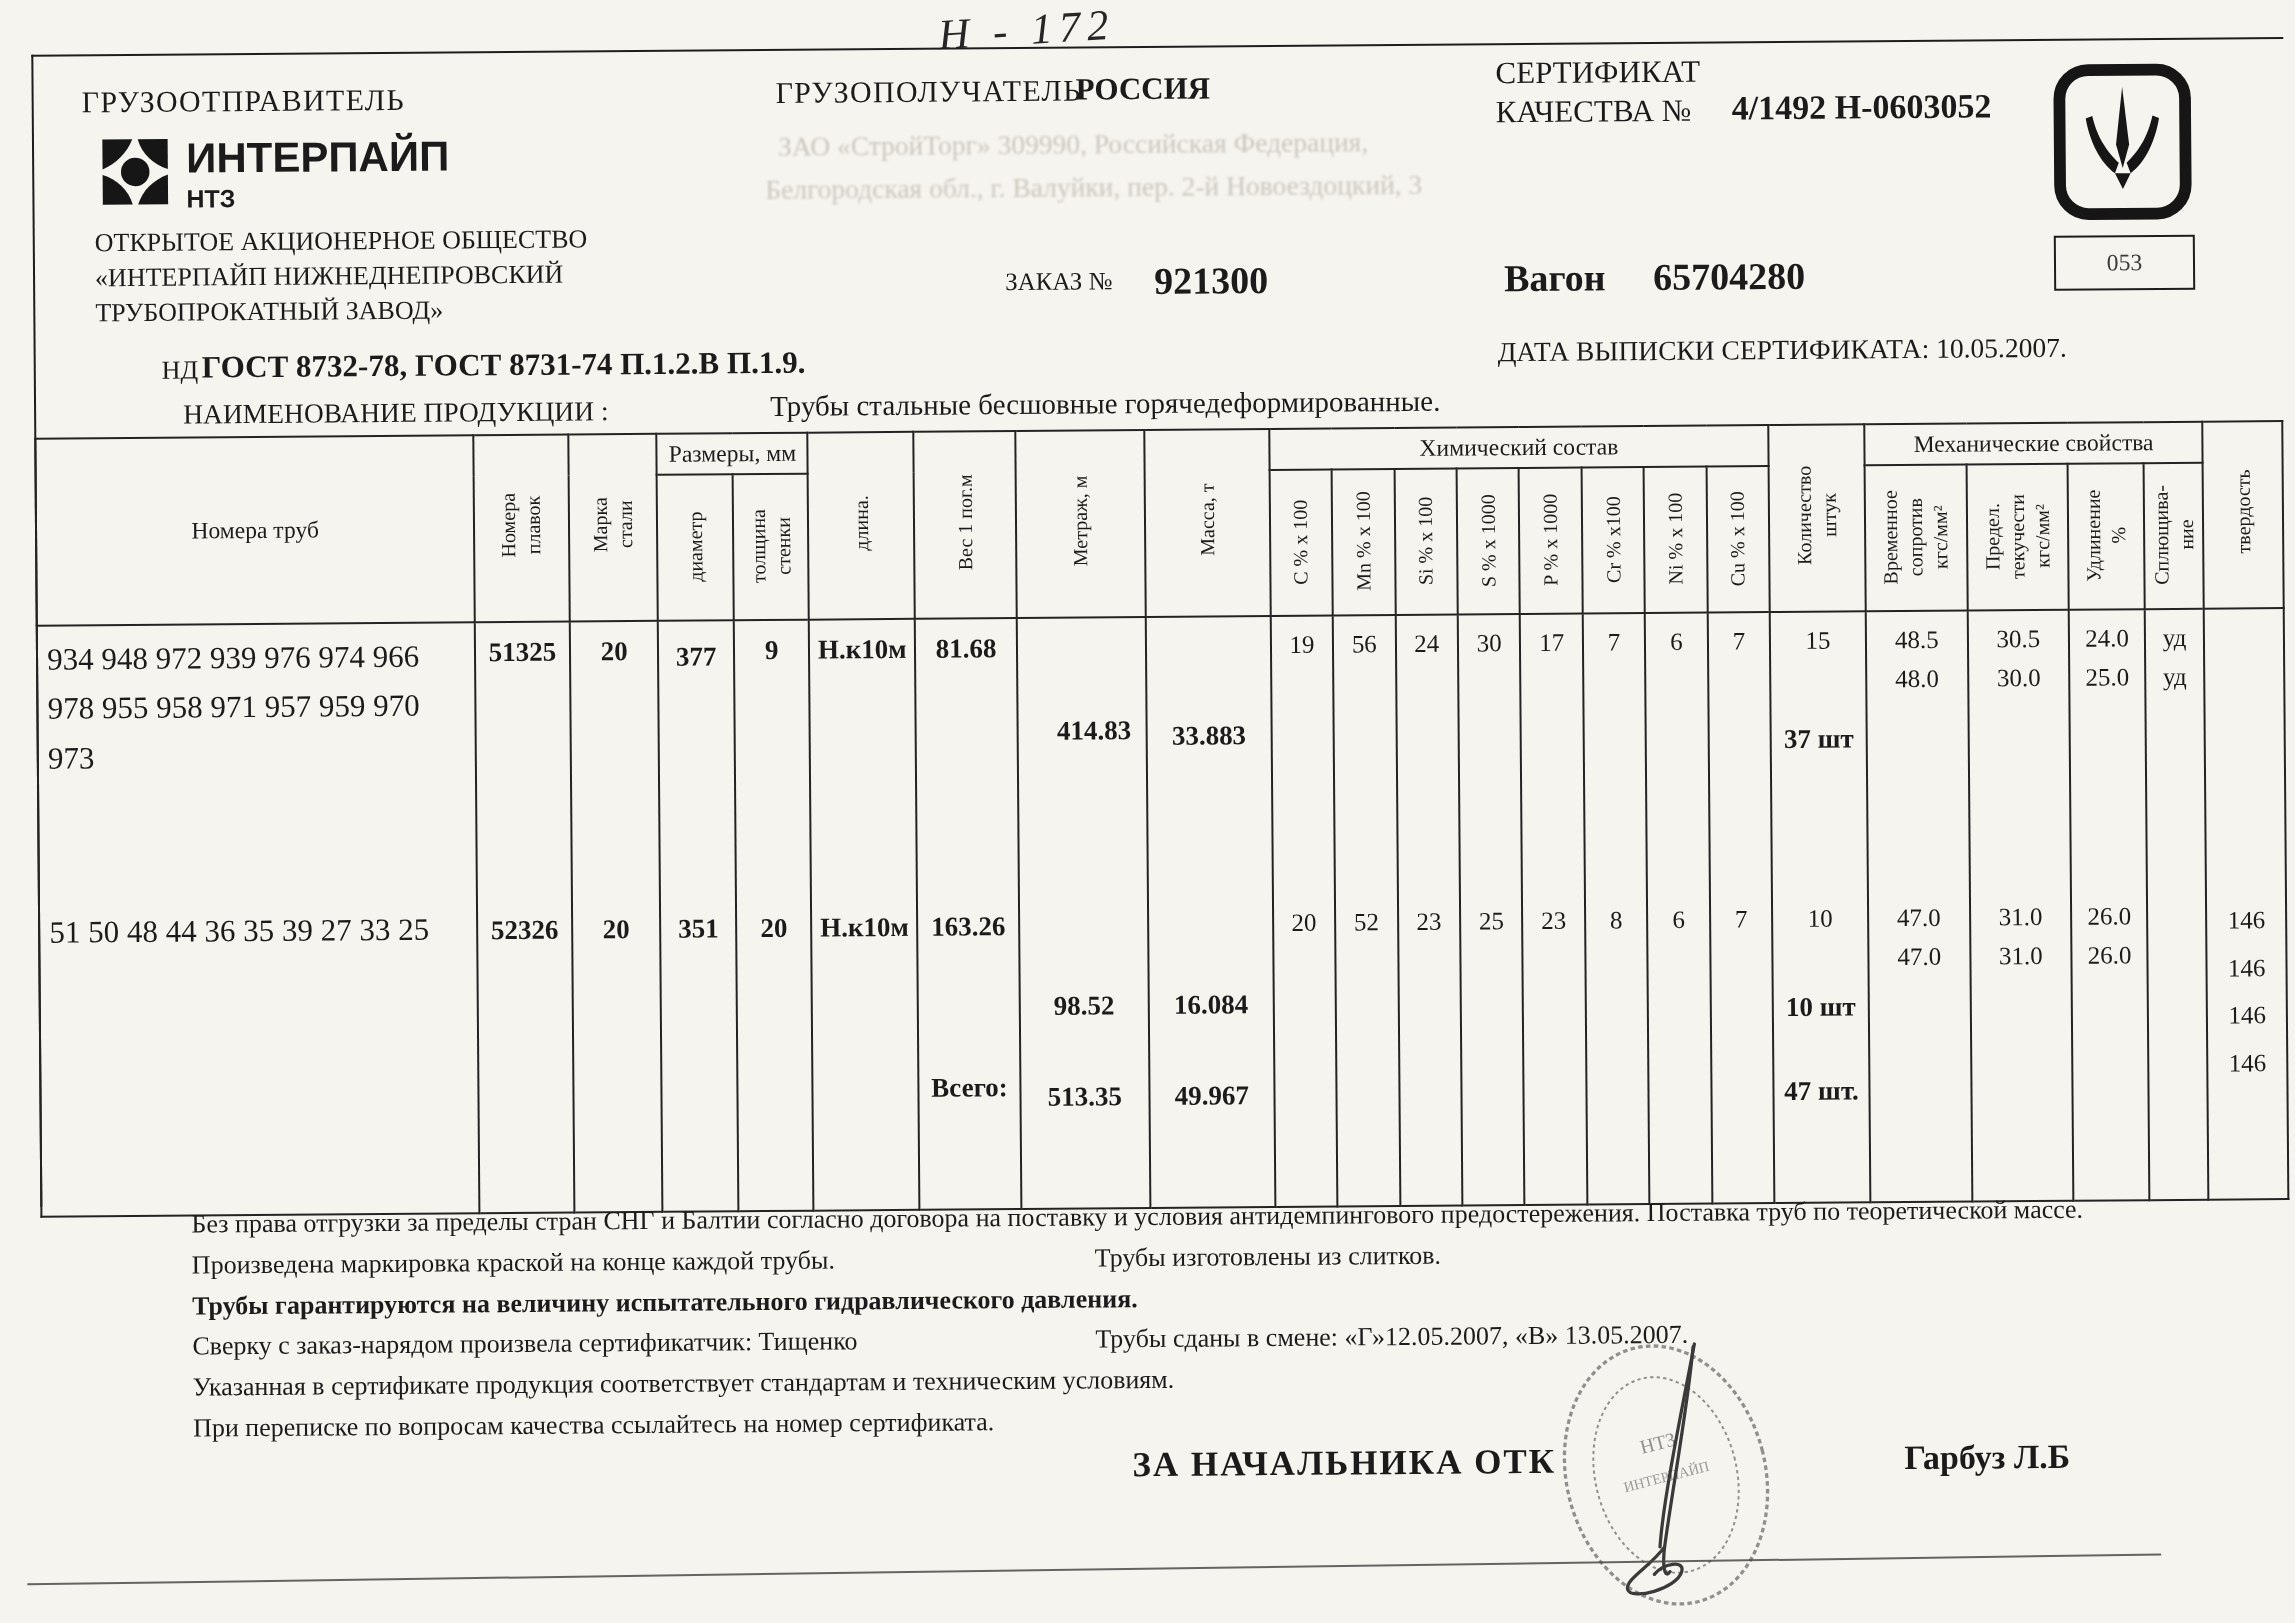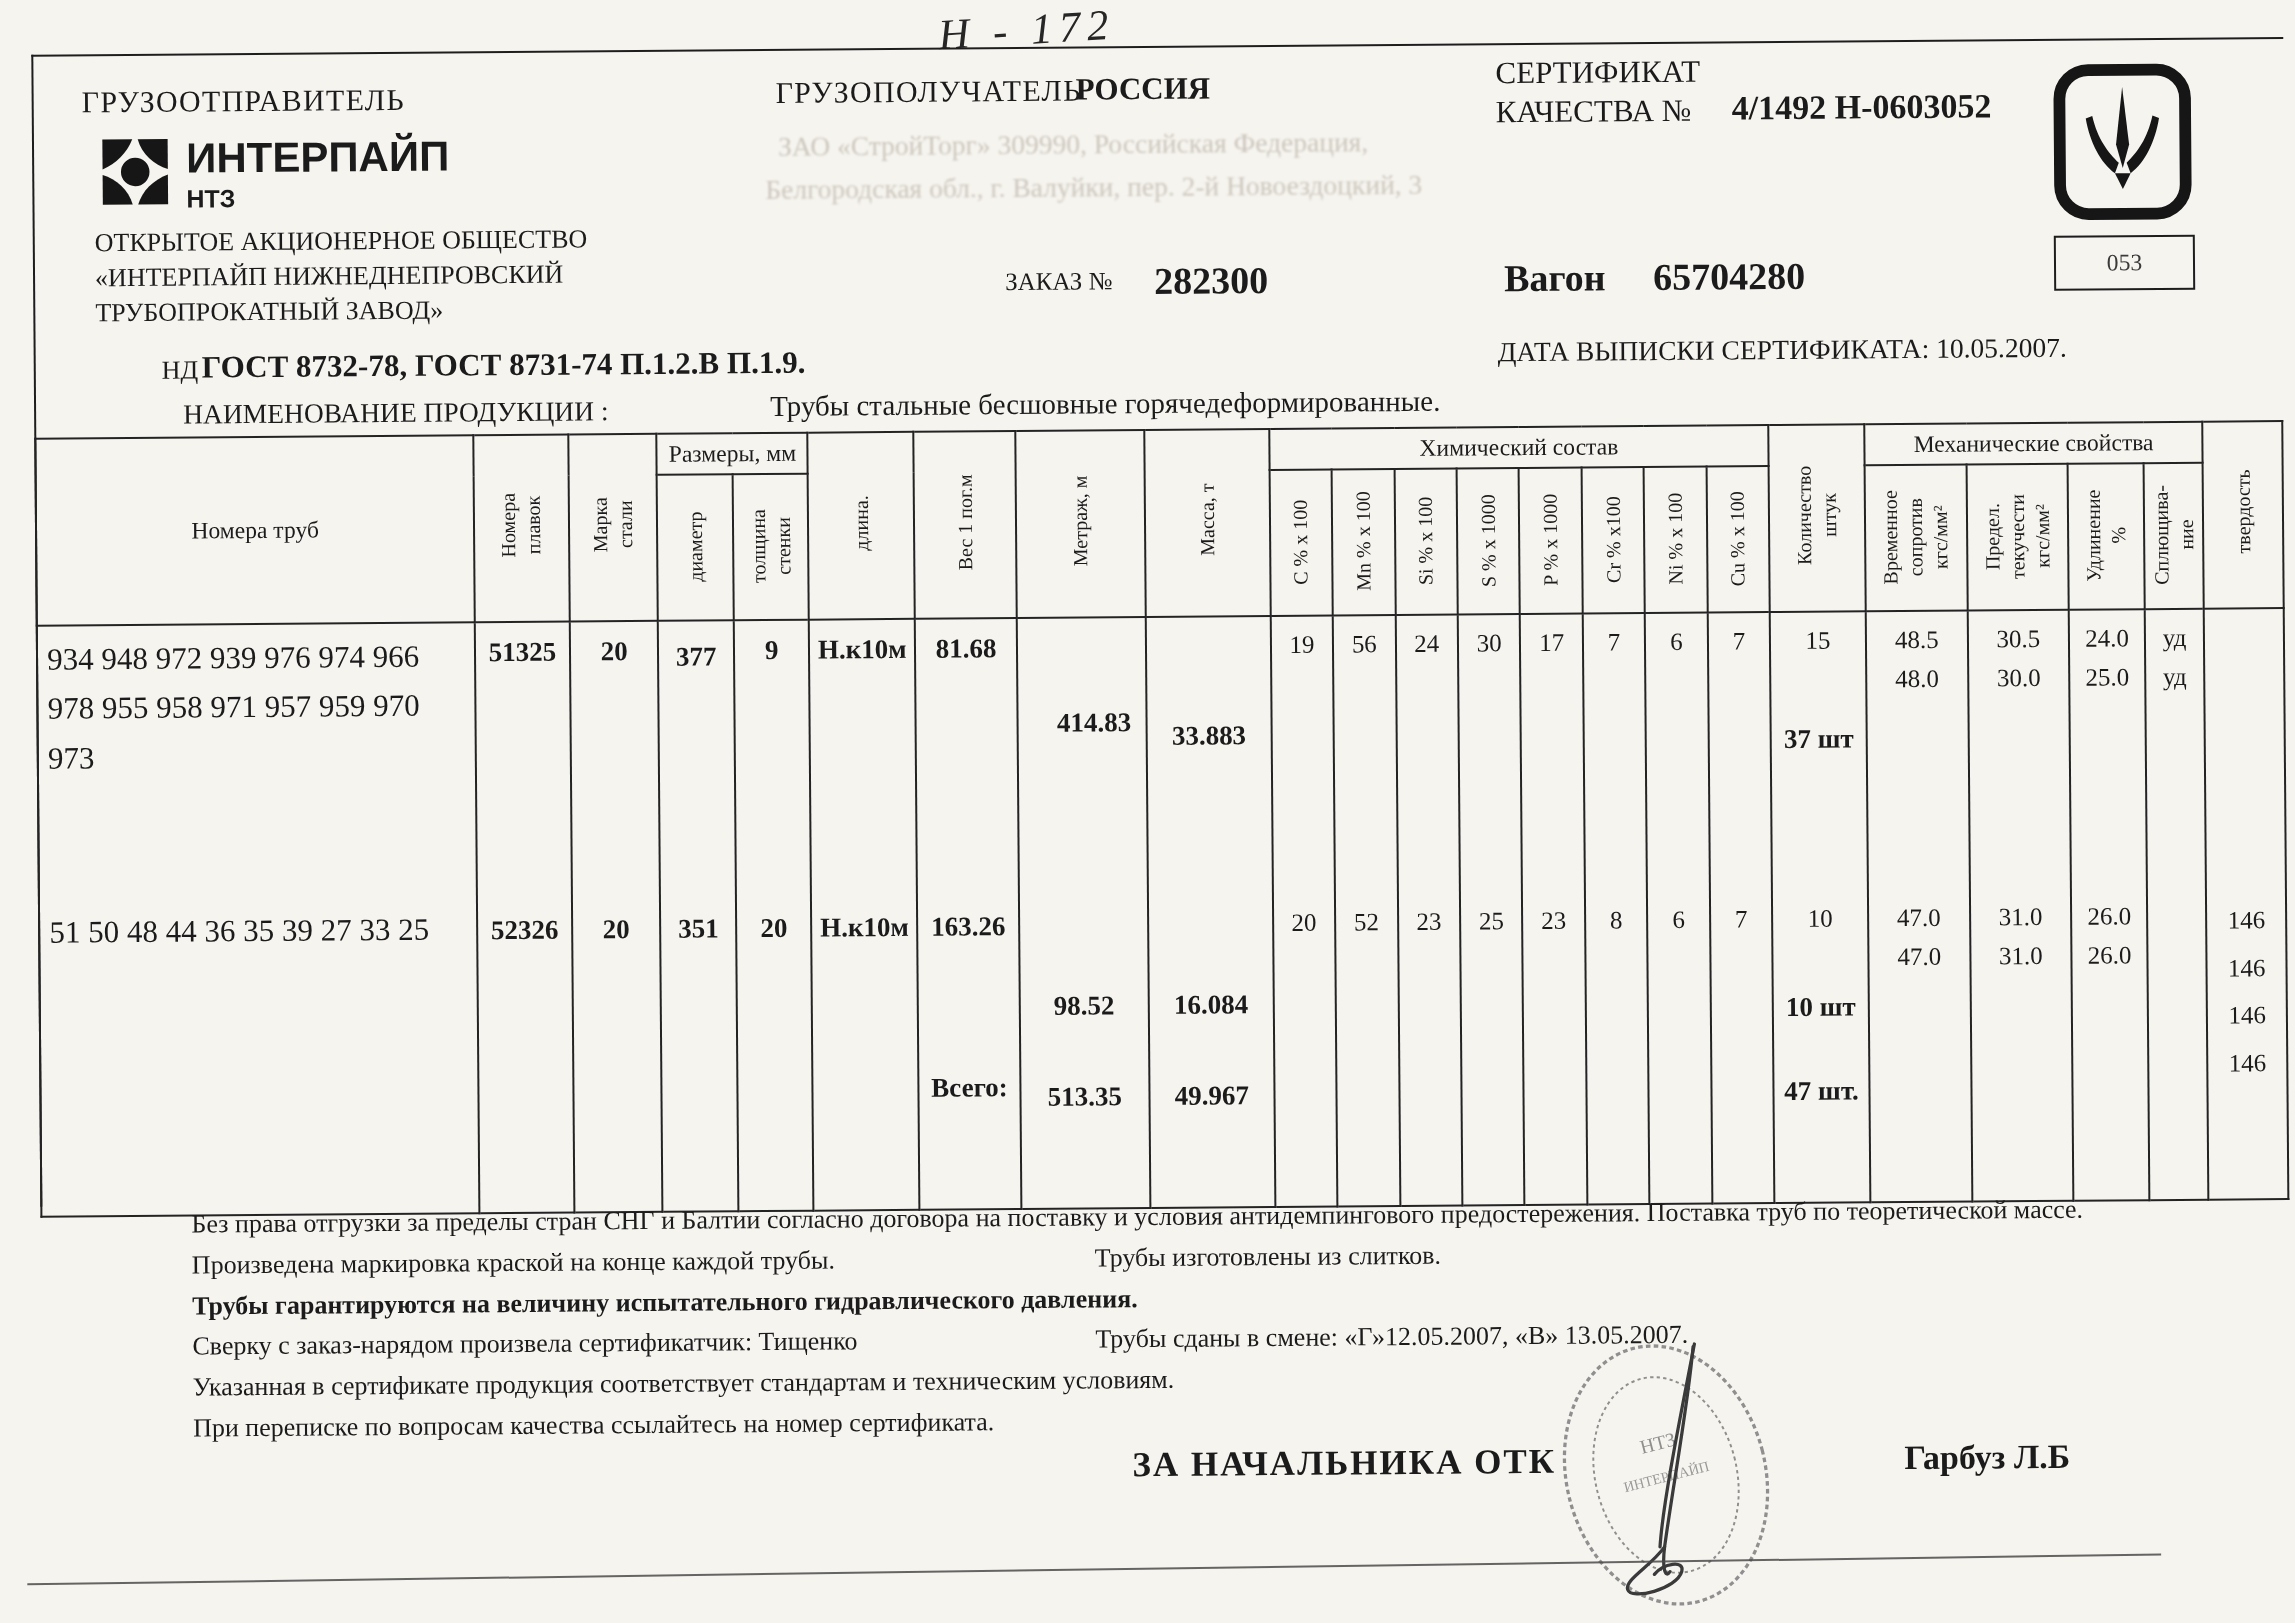--- a/index.html
+++ b/index.html
@@ -69,21 +69,21 @@
     <div class="abs small" style="left:98px;top:217px;white-space:pre-line;line-height:1.35;">ОТКРЫТОЕ АКЦИОНЕРНОЕ ОБЩЕСТВО
 «ИНТЕРПАЙП НИЖНЕДНЕПРОВСКИЙ
 ТРУБОПРОКАТНЫЙ ЗАВОД»</div>
 
     <div class="abs lbl" style="left:780px;top:73px;">ГРУЗОПОЛУЧАТЕЛЬ</div>
     <div class="abs b" style="left:1080px;top:71px;font-size:31px;">РОССИЯ</div>
     <div class="abs faint" style="left:782px;top:128px;font-size:27.5px;">ЗАО «СтройТорг»  309990, Российская Федерация,</div>
     <div class="abs faint" style="left:769px;top:171px;font-size:27.5px;">Белгородская обл., г. Валуйки, пер. 2-й Новоездоцкий, 3</div>
 
     <div class="abs" style="left:1008px;top:267px;font-size:25px;">ЗАКАЗ №</div>
-    <div class="abs b" style="left:1157px;top:259px;font-size:38px;">282300</div>
+    <div class="abs b" style="left:1157px;top:259px;font-size:38px;">921300</div>
 
     <div class="abs b" style="left:1507px;top:259px;font-size:38px;">Вагон</div>
     <div class="abs b" style="left:1656px;top:259px;font-size:38px;">65704280</div>
 
     <div class="abs" style="left:1500px;top:58px;font-size:31px;">СЕРТИФИКАТ</div>
     <div class="abs" style="left:1500px;top:97px;font-size:31px;">КАЧЕСТВА №</div>
     <div class="abs b" style="left:1736px;top:94px;font-size:34px;">4/1492   Н-0603052</div>
 
     <span class="abs" style="left:2057px;top:71px;">
       <svg width="139" height="157" viewBox="0 0 106 120">
@@ -199,21 +199,21 @@
           <td class="bodycell">
             <div class="cv bignum" style="top:9.2px;">Н.к10м</div>
             <div class="cv bignum" style="top:287px;">Н.к10м</div>
           </td>
           <td class="bodycell">
             <div class="cv bignum" style="top:9.2px;">81.68</div>
             <div class="cv bignum" style="top:287px;">163.26</div>
             <div class="cv bignum" style="top:448px;">Всего:</div>
           </td>
           <td class="bodycell">
-            <div class="cv bignum" style="top:84px;padding-left:24px;">414.83</div>
+            <div class="cv bignum" style="top:92px;padding-left:24px;">414.83</div>
             <div class="cv bignum" style="top:367px;">98.52</div>
             <div class="cv bignum" style="top:458px;">513.35</div>
           </td>
           <td class="bodycell">
             <div class="cv bignum" style="top:98px;">33.883</div>
             <div class="cv bignum" style="top:367px;">16.084</div>
             <div class="cv bignum" style="top:458px;">49.967</div>
           </td>
           <td class="bodycell">
             <div class="cv" style="top:9.2px;">19</div>

